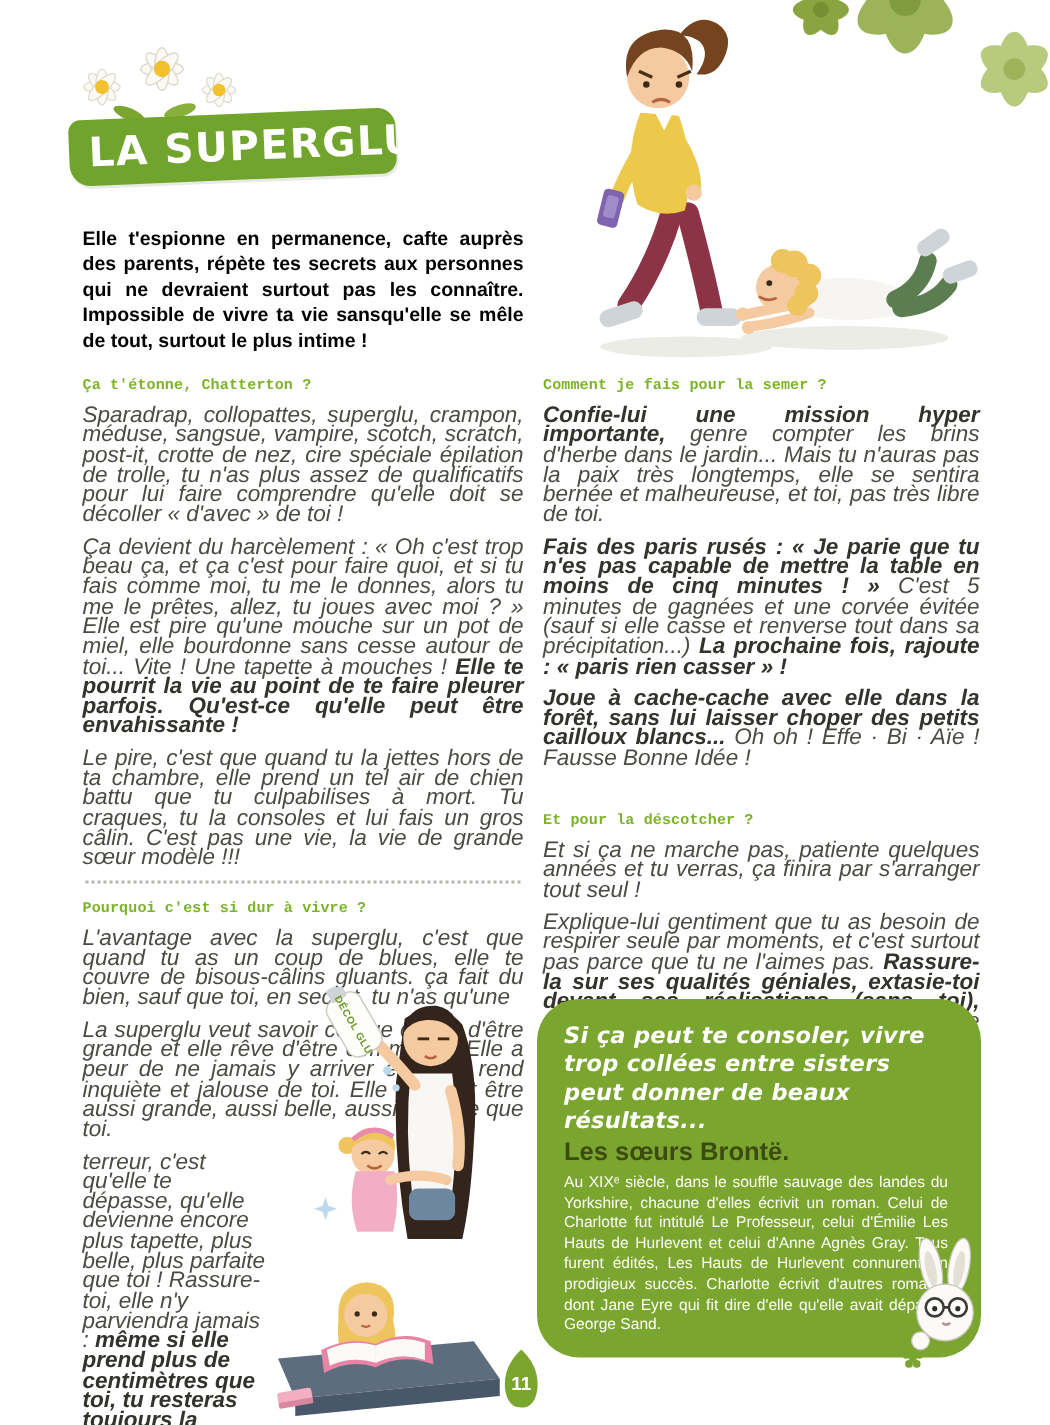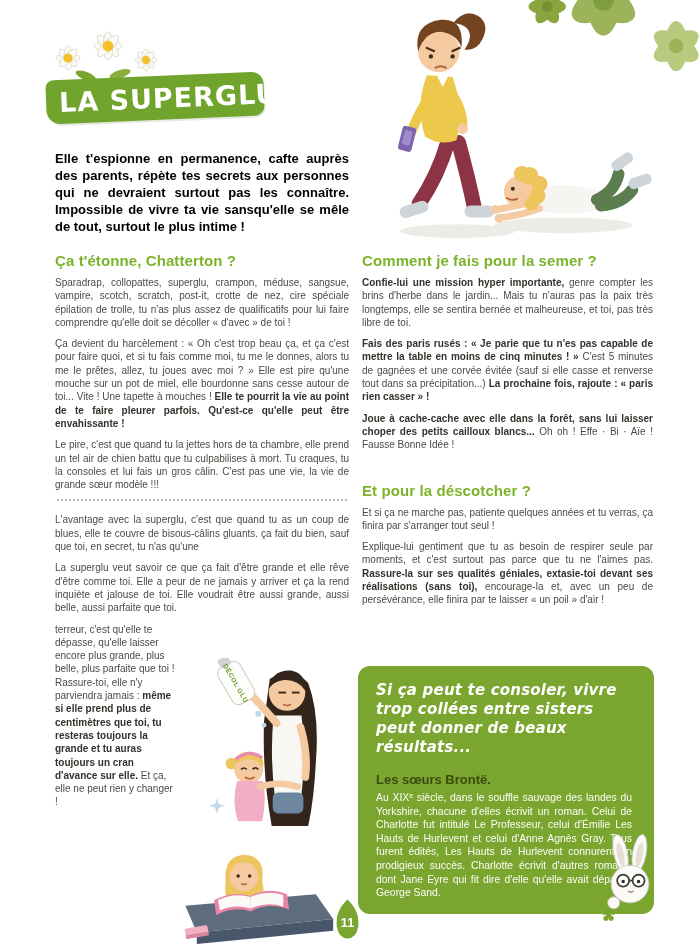--- a/index.html
+++ b/index.html
@@ -21,42 +21,42 @@
   }
   .intro {
     position:absolute; left:55px; top:150px; width:294px;
     font-size:13px; font-weight:bold; line-height:17px; color:#000000;
     text-align:justify;
   }
   .col { position:absolute; top:252px; }
   .left-col  { left:55px;  width:294px; }
   .right-col { left:362px; width:291px; }
   .h {
-    color:#7cb32b; font-size:15px; font-weight:bold; margin:0 0 7px;
-    font-family:Liberation Sans, sans-serif; letter-spacing:0.1px;
+    color:#7cb32b; font-size:10px; font-weight:bold; margin:0 0 7px;
+    font-family:Liberation Mono, monospace; letter-spacing:0.1px;
   }
   .body {
-    font-size:10px; line-height:13.3px; color:#4b4a43;
-    text-align:justify; margin:0 0 8px;
+    font-size:15px; line-height:13.3px; color:#4b4a43;
+    text-align:justify; margin:0 0 8px;font-style:italic;
   }
   .b { font-weight:bold; color:#33322c;margin-top:33px; }
   .narrow { width:122px; text-align:left; }
   .dotsep { border-top:2px dotted #b7b5ad; margin:6px 2px 12px; }
   .gap { height:22px; }
   .illu-top    { position:absolute; left:352px; top:6px;   width:300px; height:242px; }
   .illu-bottom { position:absolute; left:180px; top:658px; width:170px; height:288px; }
   .bronte {
     position:absolute; left:358px; top:666px; width:296px; min-height:238px;
-    background:#7aa62f; border-radius:12px; padding:15px 18px 14px;
+    background:#7aa62f; border-radius:28px; padding:15px 18px 14px;
   }
   .script {
     color:#ffffff; font-style:italic; font-weight:bold; font-size:15px;
     line-height:19px; font-family:"DejaVu Sans", sans-serif; letter-spacing:0.2px;
   }
-  .bsub  { color:#3c4b10; font-weight:bold; font-size:13px; margin:15px 0 4px; }
+  .bsub  { color:#3c4b10; font-weight:bold; font-size:17px; margin:1px 0 4px; }
   .bbody { color:#fdfdf8; font-size:10.4px; line-height:13.6px; text-align:justify; padding-right:4px; }
   .rabbit { position:absolute; right:-6px; bottom:-14px; width:60px; height:100px; }
   .leaf   { position:absolute; left:331px; top:897px; width:33px; height:44px; }
   .leaf text { font:bold 13px "Liberation Sans", sans-serif; fill:#ffffff; }
   .daisies { position:absolute; left:46px; top:24px; width:120px; height:62px; }
   .corner-flowers { position:absolute; right:-8px; top:-8px; width:230px; height:104px; }
   .illu-bottom text { font:bold 7px "Liberation Sans", sans-serif; fill:#6a9a28; letter-spacing:0.5px; }
 </style>
 </head>
 <body>
@@ -169,23 +169,24 @@
     <circle cx="161" cy="185" r="2" fill="#3a2a18"></circle>
     <path d="M154,194 Q160,198 166,195" stroke="#b5633c" stroke-width="1.8" fill="none"></path>
   </svg>
 
   <div class="col left-col">
     <h2 class="h">Ça t'étonne, Chatterton ?</h2>
     <p class="body">Sparadrap, collopattes, superglu, crampon, méduse, sangsue, vampire, scotch, scratch, post-it, crotte de nez, cire spéciale épilation de trolle, tu n'as plus assez de qualificatifs pour lui faire comprendre qu'elle doit se décoller « d'avec » de toi !</p>
     <p class="body"><span>Ça devient du harcèlement : « Oh c'est trop beau ça, et ça c'est pour faire quoi, et si tu fais comme moi, tu me le donnes, alors tu me le prêtes, allez, tu joues avec moi ? » Elle est pire qu'une mouche sur un pot de miel, elle bourdonne sans cesse autour de toi... Vite ! Une tapette à mouches ! </span><span class="b">Elle te pourrit la vie au point de te faire pleurer parfois. Qu'est-ce qu'elle peut être envahissante !</span></p>
     <p class="body">Le pire, c'est que quand tu la jettes hors de ta chambre, elle prend un tel air de chien battu que tu culpabilises à mort. Tu craques, tu la consoles et lui fais un gros câlin. C'est pas une vie, la vie de grande sœur modèle !!!</p>
     <div class="dotsep"></div>
+    <h2 class="h">Pourquoi c'est si dur à vivre ?</h2>
     <p class="body">L'avantage avec la superglu, c'est que quand tu as un coup de blues, elle te couvre de bisous-câlins gluants. ça fait du bien, sauf que toi, en secret, tu n'as qu'une</p>
     <p class="body">La superglu veut savoir ce que ça fait d'être grande et elle rêve d'être comme toi. Elle a peur de ne jamais y arriver et ça la rend inquiète et jalouse de toi. Elle voudrait être aussi grande, aussi belle, aussi parfaite que toi.</p>
-    <p class="body narrow"><span>terreur, c'est qu'elle te dépasse, qu'elle laisser encore plus grande, plus belle, plus parfaite que toi ! Rassure-toi, elle n'y parviendra jamais : </span><span class="b">même si elle prend plus de centimètres que toi, tu resteras toujours la grande et tu auras toujours un cran d'avance sur elle.</span><span> Et ça, elle ne peut rien y changer !</span></p>
+    <p class="body narrow"><span>terreur, c'est qu'elle te dépasse, qu'elle devienne encore plus tapette, plus belle, plus parfaite que toi ! Rassure-toi, elle n'y parviendra jamais : </span><span class="b">même si elle prend plus de centimètres que toi, tu resteras toujours la grande et tu auras toujours un cran d'avance sur elle.</span><span> Et ça, elle ne peut rien y changer !</span></p>
   </div>
 
   <svg class="illu-bottom" viewBox="0 0 170 300">
     <path d="M90,22 Q112,6 130,26 Q142,58 138,108 Q136,148 130,175 L92,175 Q82,120 84,66 Z" fill="#33251c"></path>
     <path d="M94,60 Q90,100 95,142 L123,142 Q128,100 123,60 Z" fill="#f8f7f3"></path>
     <rect x="93" y="140" width="32" height="22" rx="6" fill="#6e87a1"></rect>
     <path d="M122,72 Q130,100 127,124" stroke="#f6caa0" stroke-width="8" fill="none" stroke-linecap="round"></path>
     <path d="M97,68 Q82,50 70,38" stroke="#f6caa0" stroke-width="8" fill="none" stroke-linecap="round"></path>
     <circle cx="67" cy="35" r="5.5" fill="#f6caa0"></circle>
     <g transform="rotate(-30 55 26)">

